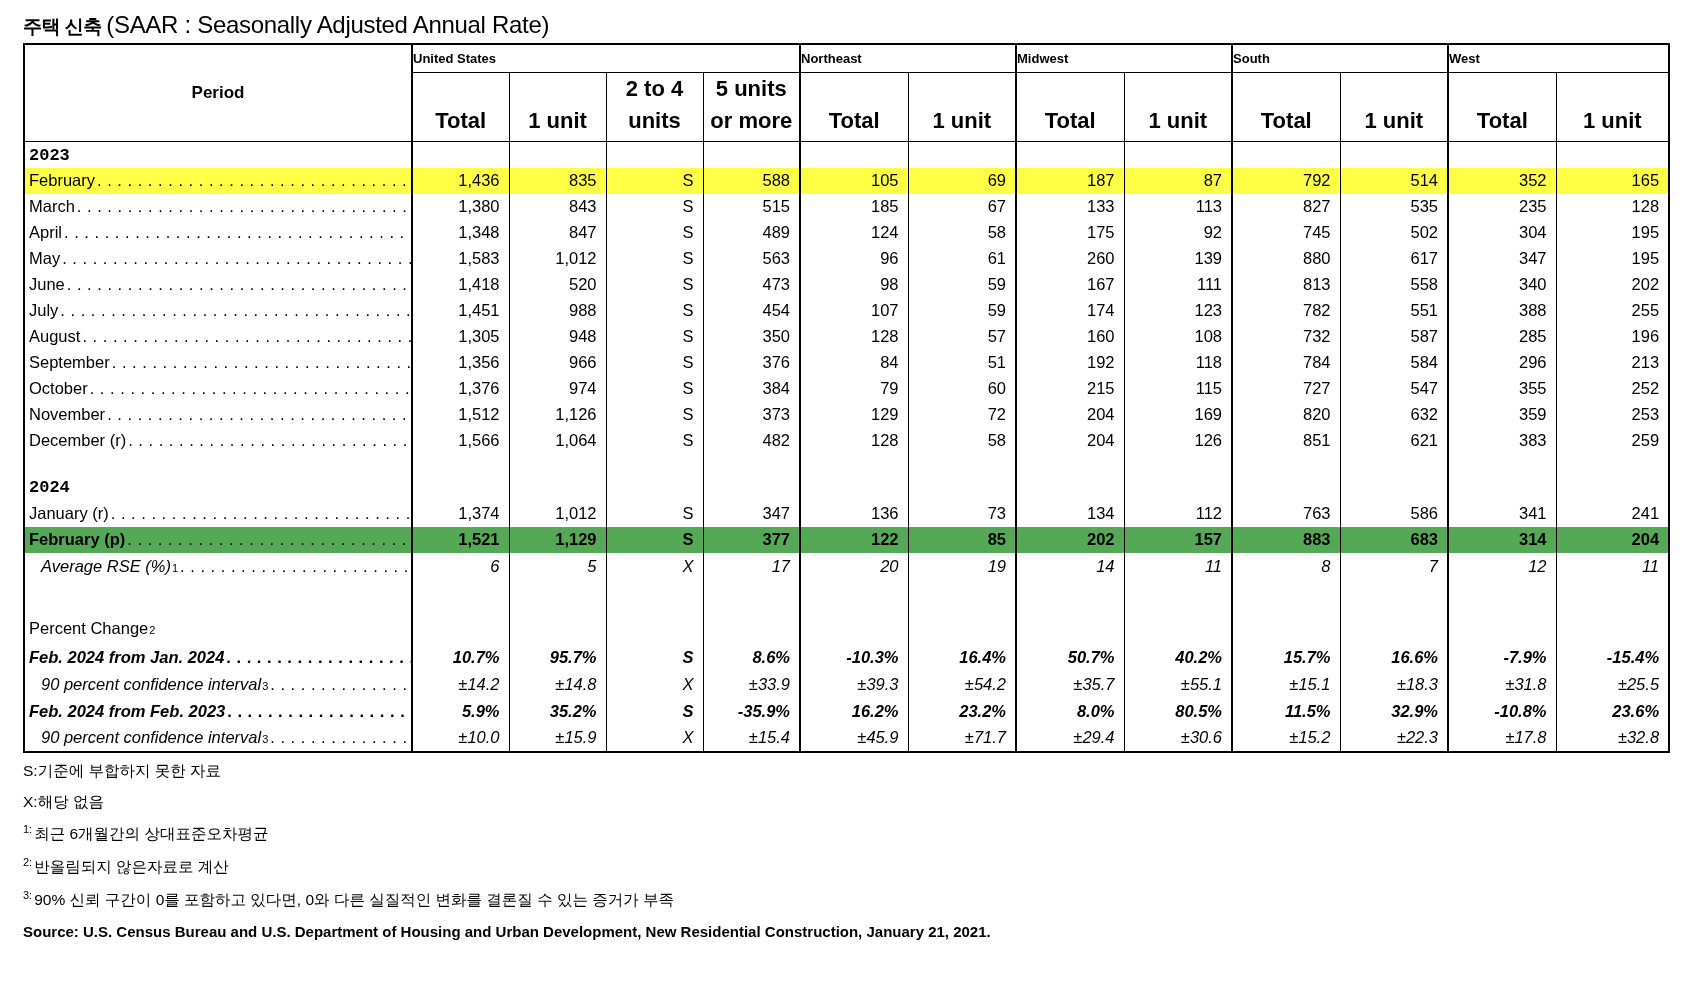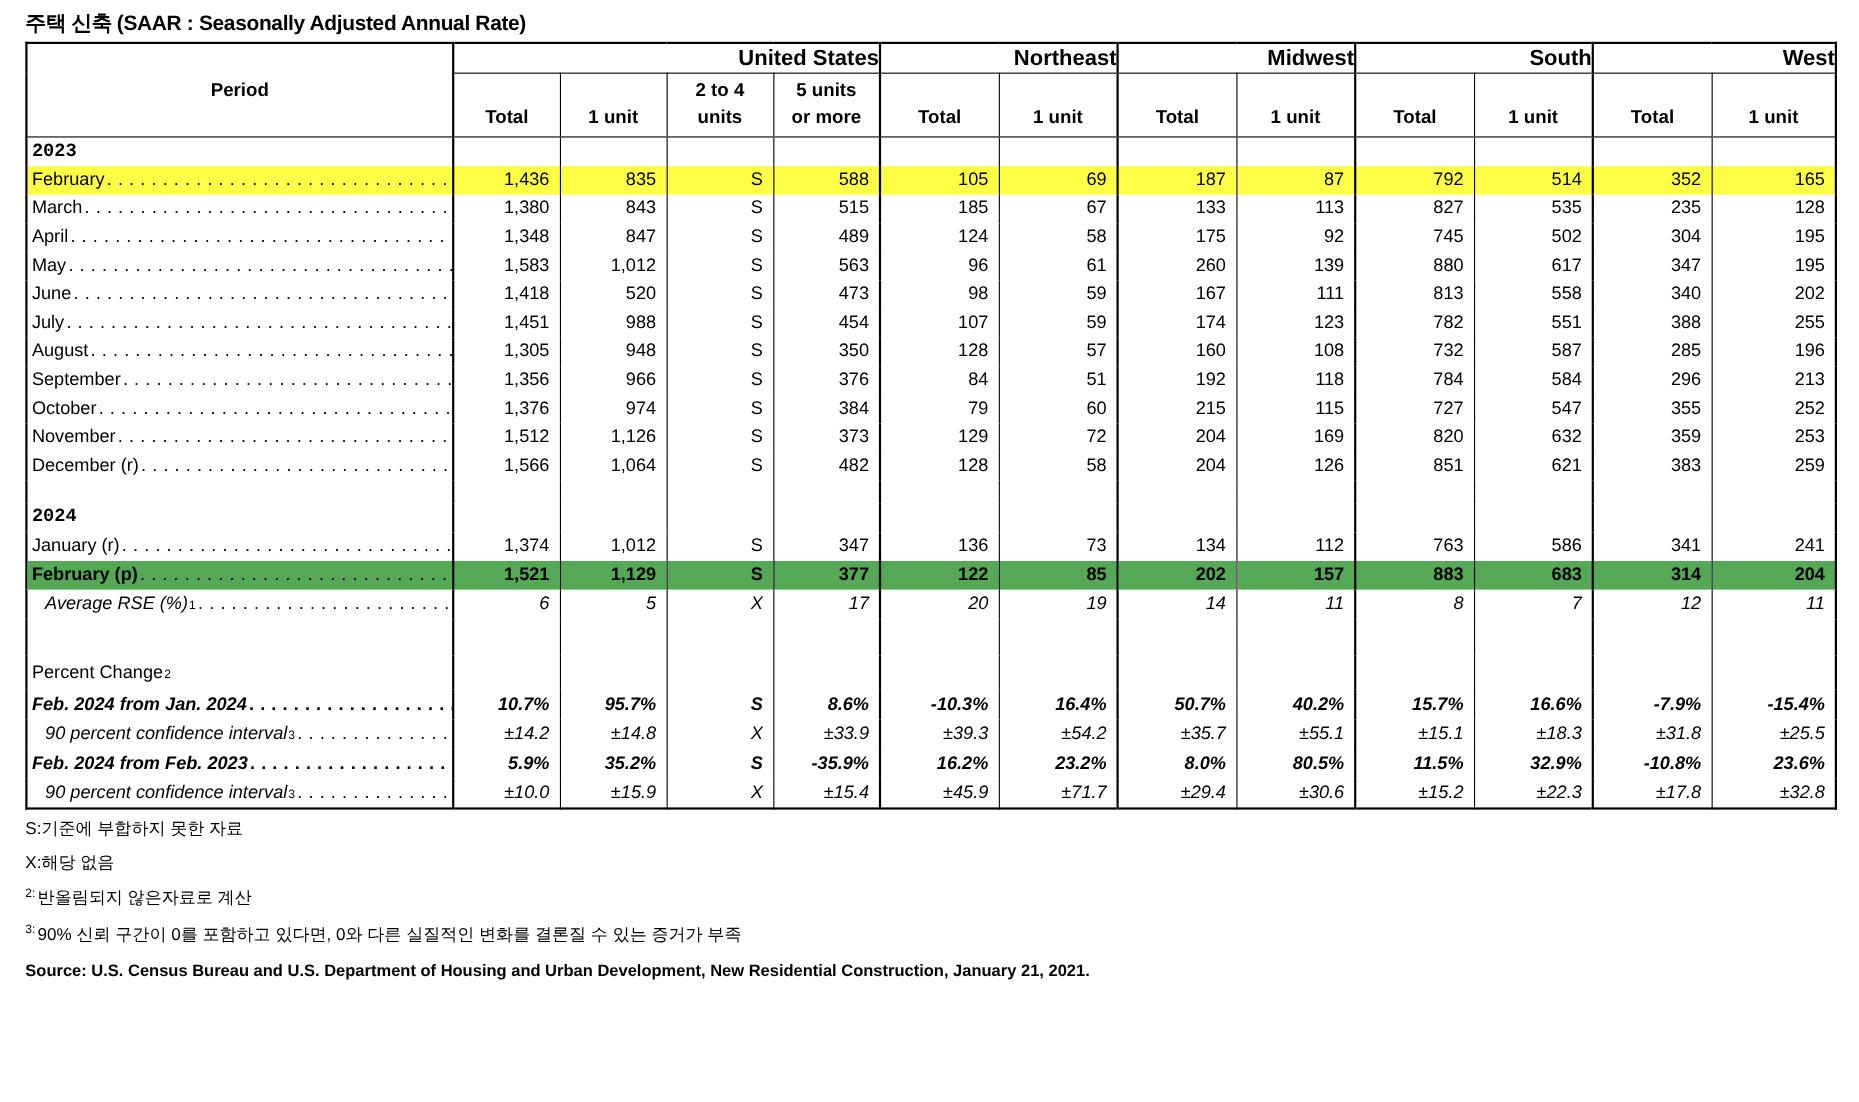--- a/index.html
+++ b/index.html
@@ -6,46 +6,46 @@
   html,body { background:#fff; }
   body {
     width: 1690px; height: 1002px;
     font-family: "Liberation Sans", "DejaVu Sans", sans-serif;
     color: #000;
     padding: 10px 20px 0 23px;
     overflow: hidden;
   }
   .page-title { margin: 2px 0 6px 0; line-height: 1.05; white-space: nowrap; }
   .page-title .t-ko { font-size: 19px; font-weight: bold; letter-spacing: -0.5px; }
-  .page-title .t-en { font-size: 19px; font-weight: bold; letter-spacing: -0.3px; }
+  .page-title .t-en { font-size: 24px; font-weight: normal; letter-spacing: -0.3px; }
 
   table.stats {
     border-collapse: collapse;
     table-layout: fixed;
     width: 1647px;
     border: 2.5px solid #000;
   }
   col.c-period { width: 388px; }
   col.c-us { width: 97px; }
   col.c-reg { width: 108px; }
   col.c-last { width: 113px; }
 
   th, td { font-size: 16.5px; vertical-align: bottom; overflow: hidden; }
 
   
   th.th-period {
     vertical-align: middle; text-align: center; font-weight: bold; font-size: 17px;
     border-right: 2px solid #000; border-bottom: 1.5px solid #000;
   }
   th.th-group {
-    text-align: right; font-weight: bold; font-size: 20px; height: 28px;
+    text-align: left; font-weight: bold; font-size: 13px; height: 28px;
     border-bottom: 1.5px solid #000; border-left: 2px solid #000; vertical-align: middle;
   }
   th.th-sub {
-    text-align: center; font-weight: bold; font-size: 17px; height: 58px;
+    text-align: center; font-weight: bold; font-size: 22px; height: 58px;
     border-left: 1px solid #000; border-bottom: 1.5px solid #000;
     white-space: pre-line; vertical-align: bottom; padding-bottom: 5px; line-height: 1.45;
   }
   th.th-sub.group-start { border-left: 2px solid #000; }
 
   
   td.label-cell { border-right: 2px solid #000; vertical-align: middle; }
   td.value-cell { border-left: 1px solid #000; text-align: right; padding-right: 9px; vertical-align: middle; }
   td.value-cell.group-start { border-left: 2px solid #000; }
   td.value-cell:first-of-type { border-left: 0; }
@@ -589,19 +589,22 @@
 </table>
 
 <div class="footnotes">
   <div class="fn-line">
     <span>S:기준에 부합하지 못한 자료</span>
   </div>
   <div class="fn-line">
     <span>X:해당 없음</span>
   </div>
   <div class="fn-line">
+    <span class="fn-sup">1:</span><span>최근 6개월간의 상대표준오차평균</span>
+  </div>
+  <div class="fn-line">
     <span class="fn-sup">2:</span><span>반올림되지 않은자료로 계산</span>
   </div>
   <div class="fn-line">
     <span class="fn-sup">3:</span><span>90% 신뢰 구간이 0를 포함하고 있다면, 0와 다른 실질적인 변화를 결론질 수 있는 증거가 부족</span>
   </div>
   <div class="fn-source">Source: U.S. Census Bureau and U.S. Department of Housing and Urban Development, New Residential Construction, January 21, 2021.</div>
 </div>
 
 </body></html>

